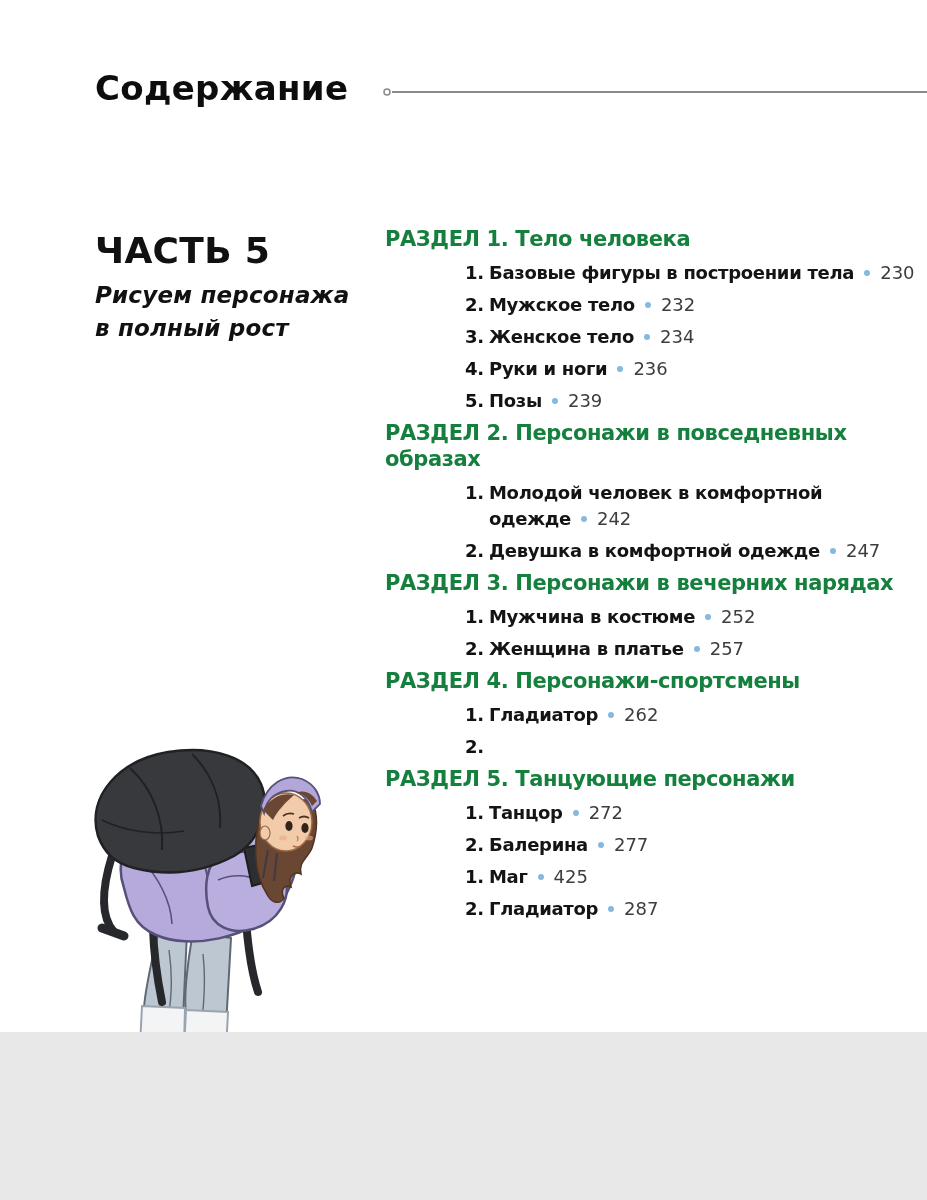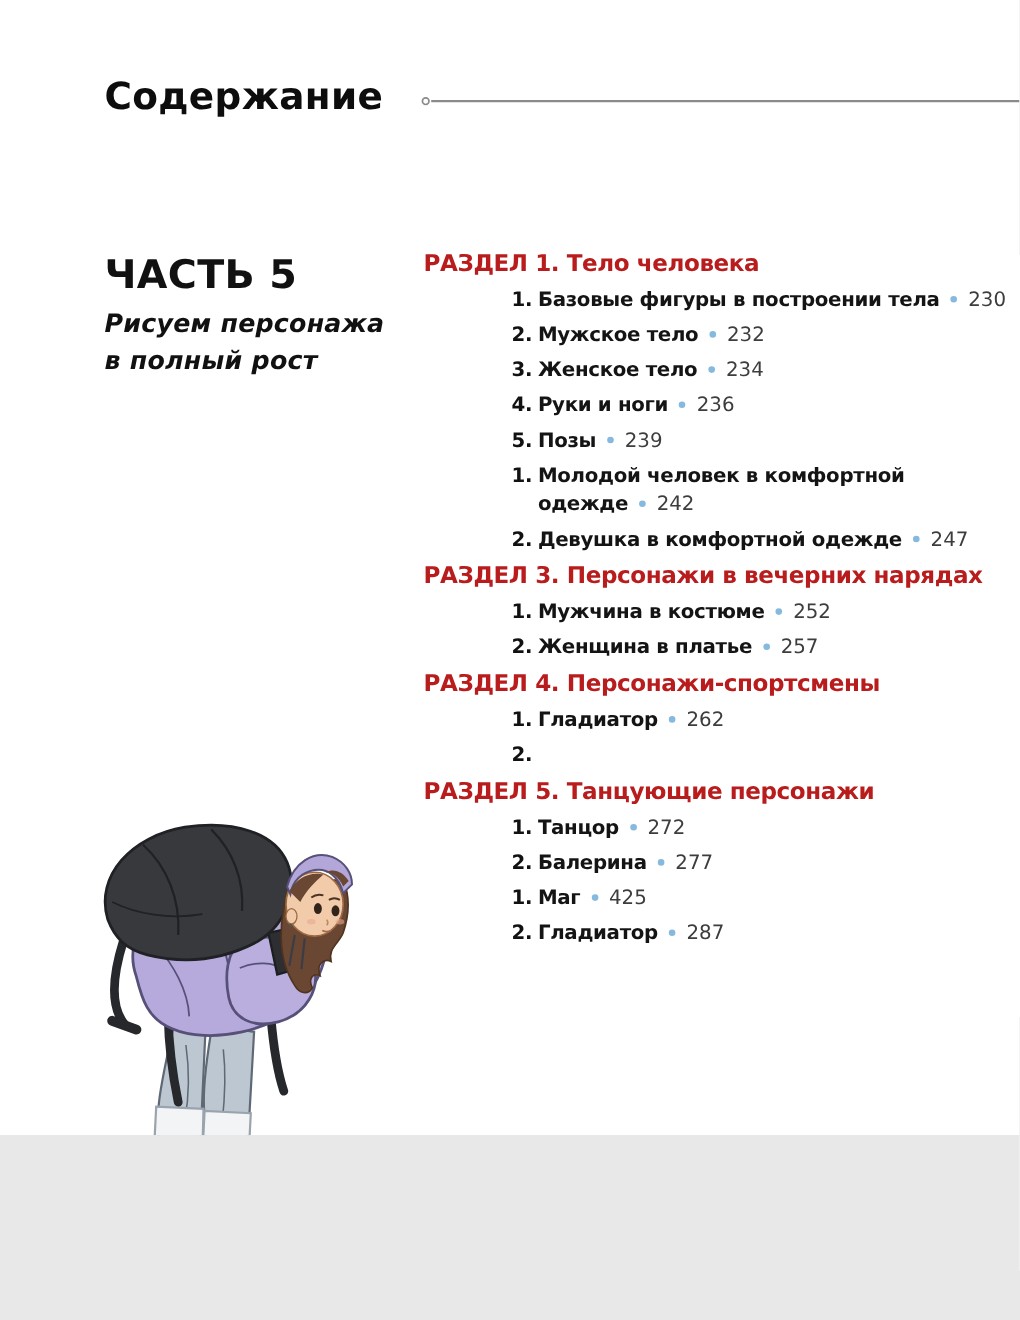--- a/index.html
+++ b/index.html
@@ -20,21 +20,21 @@
   .part-label { font-size:36px; font-weight:700; letter-spacing:0.3px; margin-bottom:8px; }
   .part-subtitle {
     font-size:23px; font-weight:700; font-style:italic;
     line-height:33px; white-space:pre-line; letter-spacing:0.2px;
   }
   
   .toc { position:absolute; left:385px; top:226px; width:542px; }
   .section { margin-bottom:6px; }
   .section-header {
     font-size:21px; font-weight:700; letter-spacing:-0.4px;
-    line-height:26px; margin-bottom:8px; color:#b91c1c;
+    line-height:26px; margin-bottom:8px; color:#15803d;
   }
   .toc-item { display:flex; font-size:18px; line-height:26px; margin-bottom:6px; padding-left:80px; }
   .item-num { flex:none; width:24px; font-weight:700; letter-spacing:-0.3px; }
   .item-body { flex:1; }
   .item-title { font-weight:700; letter-spacing:-0.3px; white-space:pre-line; color:#141414; }
   .dot {
     display:inline-block; width:6px; height:6px; border-radius:50%;
     margin:0 10px 3px 10px; vertical-align:middle;
   }
   .item-page { font-weight:400; color:#3d3d3d; letter-spacing:0; }
@@ -83,20 +83,21 @@
         <div class="toc-item">
           <span class="item-num">4.</span>
           <div class="item-body"><span class="item-title">Руки и ноги</span><span class="dot" style="background: rgb(133, 185, 221);"></span><span class="item-page">236</span></div>
         </div>
         <div class="toc-item">
           <span class="item-num">5.</span>
           <div class="item-body"><span class="item-title">Позы</span><span class="dot" style="background: rgb(133, 185, 221);"></span><span class="item-page">239</span></div>
         </div>
       </div>
       <div class="section">
+        <div class="section-header">РАЗДЕЛ 2. Персонажи в повседневных образах</div>
         <div class="toc-item">
           <span class="item-num">1.</span>
           <div class="item-body"><span class="item-title">Молодой человек в комфортной
 одежде</span><span class="dot" style="background: rgb(133, 185, 221);"></span><span class="item-page">242</span></div>
         </div>
         <div class="toc-item">
           <span class="item-num">2.</span>
           <div class="item-body"><span class="item-title">Девушка в комфортной одежде</span><span class="dot" style="background: rgb(133, 185, 221);"></span><span class="item-page">247</span></div>
         </div>
       </div>

